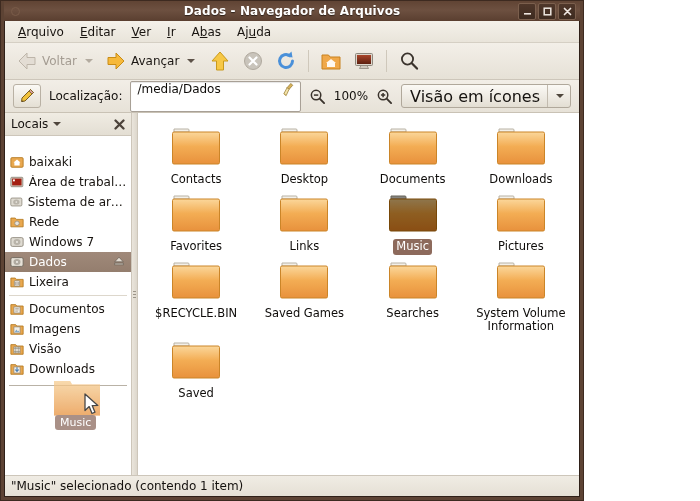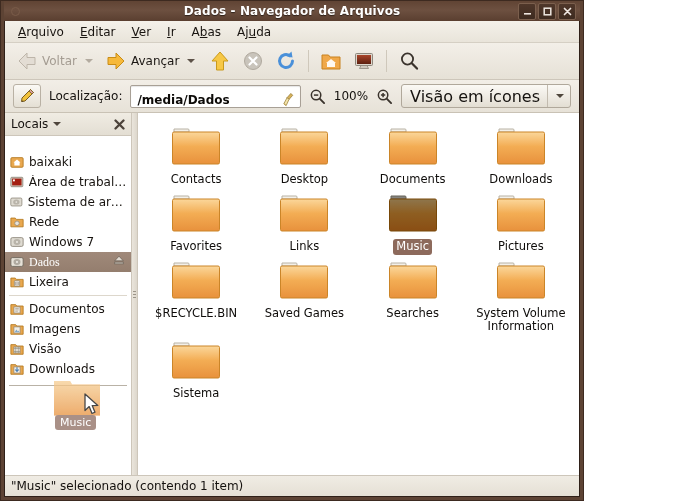--- a/index.html
+++ b/index.html
@@ -131,24 +131,23 @@
     border: 1px solid #b9b1a4; border-radius: 3px;
     display: flex; align-items: center; justify-content: center;
   }
   .loc-label { font-size: 12px; color: #15120f; }
   .loc-field {
     flex: 1 1 auto;
     height: 21px;
     background: #ffffff;
     border: 1px solid #a8a096;
     border-radius: 2px;
-    display: flex; align-items: flex-end;
-    padding: 0 4px 0 6px;
+    display: flex; align-items: flex-start;
+    padding: 0 4px 8px 6px;
     box-shadow: inset 0 1px 1px rgba(0,0,0,.10);
-    font-weight: bold;
   }
   .loc-value {
     flex: 1 1 auto;
     font-size: 12px; color: #0d0b09;
     overflow: hidden; white-space: nowrap;
   }
   .zoom-pct { font-size: 12px; color: #15120f; }
   .viewselect {
     height: 22px;
     background: linear-gradient(to bottom,#fbf9f5,#e3ded3);
@@ -186,21 +185,20 @@
   .sb-item {
     height: 20px;
     display: flex; align-items: center; gap: 5px;
     padding: 0 4px 0 5px;
     font-size: 12px; color: #17130f;
     white-space: nowrap;
   }
   .sb-item.selected {
     background: linear-gradient(to bottom,#a0897a,#947e6e);
     color: #ffffff;
-    font-family: Liberation Serif, serif;
   }
   .sb-sep { height: 1px; background: #ddd7cc; margin: 3px 4px; }
   .sb-label { overflow: hidden; text-overflow: ellipsis; }
   .eject { margin-left: auto; padding-right: 2px; }
 
   .drag-ghost {
     position: absolute;
     left: 46px; top: 262px;
     width: 62px; height: 62px;
     opacity: .80;
@@ -659,21 +657,21 @@
               <path d="M4 7 h44 a1.5 1.5 0 0 1 1.5 1.5 v29 a1.5 1.5 0 0 1 -1.5 1.5 H4 a1.5 1.5 0 0 1 -1.5 -1.5 v-29 A1.5 1.5 0 0 1 4 7 Z" fill="url(#gfold)" stroke="#cb8528" stroke-width="1"></path>
             </svg>
             <div class="file-label">System Volume Information</div>
           </div>
 
           <div class="file-item">
             <svg class="folder-ico" width="52" height="44" viewBox="0 0 52 44">
               <path d="M4 4 h14 a1 1 0 0 1 1 1 v2 h-15 Z" fill="#f2f0ea" stroke="#b9b2a4" stroke-width="1"></path>
               <path d="M4 7 h44 a1.5 1.5 0 0 1 1.5 1.5 v29 a1.5 1.5 0 0 1 -1.5 1.5 H4 a1.5 1.5 0 0 1 -1.5 -1.5 v-29 A1.5 1.5 0 0 1 4 7 Z" fill="url(#gfold)" stroke="#cb8528" stroke-width="1"></path>
             </svg>
-            <div class="file-label">Sistema</div>
+            <div class="file-label">Saved</div>
           </div>
 
         </div>
       </div>
     </div>
 
     <div class="statusbar">
       <span>"Music" selecionado (contendo 1 item)</span>
     </div>
 

